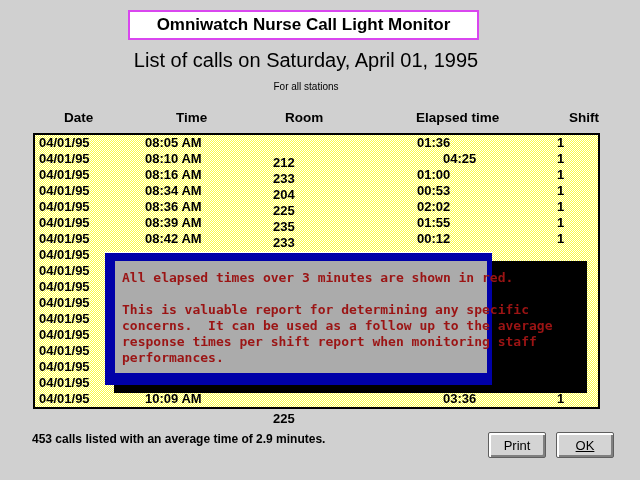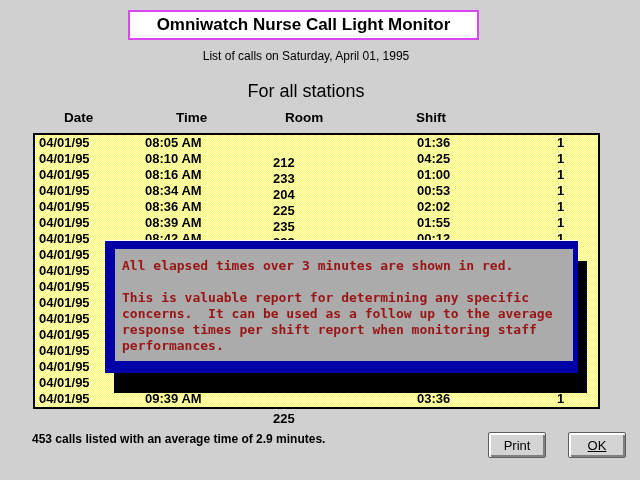--- a/index.html
+++ b/index.html
@@ -12,25 +12,25 @@
 
   
   .title-box{
     position:absolute;left:128px;top:10px;width:347px;height:26px;
     background:#ffffff;border:2px solid #d946ef;
     text-align:center;line-height:26px;
     font-size:17px;font-weight:bold;color:#000;
   }
   .subtitle{
     position:absolute;left:0;top:49px;width:612px;text-align:center;
-    font-size:12px;color:#000;
+    font-size:20px;color:#000;
   }
   .scope{
     position:absolute;left:0;top:81px;width:612px;text-align:center;
-    font-size:18px;color:#000;
+    font-size:10px;color:#000;
   }
 
   
   .cols{position:absolute;left:0;top:110px;width:640px;height:16px;}
   .cols span{position:absolute;font-size:13.5px;font-weight:bold;color:#000;white-space:nowrap;padding-left:24px;}
   .cols span:nth-child(1){left:40px;}
   .cols span:nth-child(2){left:152px;}
   .cols span:nth-child(3){left:261px;}
   .cols span:nth-child(4){left:392px;}
   .cols span:nth-child(5){left:545px;}
@@ -43,29 +43,29 @@
     background-image:conic-gradient(#ffff42 25%,#ffffff 0 50%,#ffff42 0 75%,#ffffff 0);
     background-size:2px 2px;
   }
   .row{position:absolute;left:0;width:100%;height:16px;}
   .row .c{position:absolute;top:1px;font-size:13px;font-weight:bold;color:#000;white-space:pre;line-height:14px;}
   .c-date{left:4px;}
   .c-time{left:110px;}
   .c-room{left:238px;margin-top:20px;}
   .c-elapsed{left:382px;}
   .c-shift{left:522px;}
-  .red{color:#ff0000;}
+  .red{color:#ff0000;margin-left:26px;}
 
   
   .msg-shadow{
     position:absolute;left:114px;top:261px;width:473px;height:132px;
     background:#000000;
   }
   .msg{
-    position:absolute;left:105px;top:240px;width:473px;height:133px;
+    position:absolute;left:105px;top:252px;width:387px;height:133px;
     background:#0000a8;border-top:1px solid #ffffff;box-sizing:border-box;
   }
   .msg-inner{
     position:absolute;left:10px;top:8px;right:5px;bottom:12px;
     background:#ababab;
   }
   .msg-text{
     margin:9px 4px 0 7px;
     font-family:"DejaVu Sans Mono",monospace;
     font-size:13px;line-height:16px;font-weight:bold;
@@ -79,36 +79,37 @@
   }
   .btn{
     position:absolute;top:432px;width:58px;height:26px;
     background:#d4d4d4;border:1px solid #5f5f5f;border-radius:2px;
     box-shadow:inset 1px 1px 0 #ffffff,inset 2px 2px 0 #ffffff,
                inset -1px -1px 0 #808080,inset -2px -2px 0 #808080;
     font-family:"Liberation Sans",sans-serif;font-size:13px;color:#000;
     text-align:center;padding:0;cursor:pointer;
   }
   .btn-print{left:488px;}
-  .btn-ok{left:568px;text-decoration:underline;}
+  .btn-ok{left:556px;text-decoration:underline;}
 </style>
 </head>
 <body>
 
 <div class="title-box">
   <span>Omniwatch Nurse Call Light Monitor</span>
 </div>
 
 <div class="subtitle">List of calls on Saturday, April 01, 1995</div>
 <div class="scope">For all stations</div>
 
 <div class="cols" id="cols">
     <span>Date</span>
     <span>Time</span>
     <span>Room</span>
+    <span>Elapsed time</span>
     <span>Shift</span>
   </div>
 
 <div class="table" id="tbl">
     <div class="row" style="top: 0px;">
       <span class="c c-date">04/01/95</span>
       <span class="c c-time">08:05 AM</span>
       <span class="c c-room">212</span>
       <span class="c c-elapsed">01:36</span>
       <span class="c c-shift">1</span>
@@ -213,21 +214,21 @@
     </div>
     <div class="row" style="top: 240px;">
       <span class="c c-date">04/01/95</span>
       <span class="c c-time"></span>
       <span class="c c-room"></span>
       <span class="c c-elapsed"></span>
       <span class="c c-shift"></span>
     </div>
     <div class="row" style="top: 256px;">
       <span class="c c-date">04/01/95</span>
-      <span class="c c-time">09:39 AM</span>
+      <span class="c c-time">10:09 AM</span>
       <span class="c c-room">225</span>
       <span class="c c-elapsed red">03:36</span>
       <span class="c c-shift">1</span>
     </div>
   </div>
 
 <div class="msg-shadow"></div>
 <div class="msg">
   <div class="msg-inner">
     <div class="msg-text">All elapsed times over 3 minutes are shown in red.

